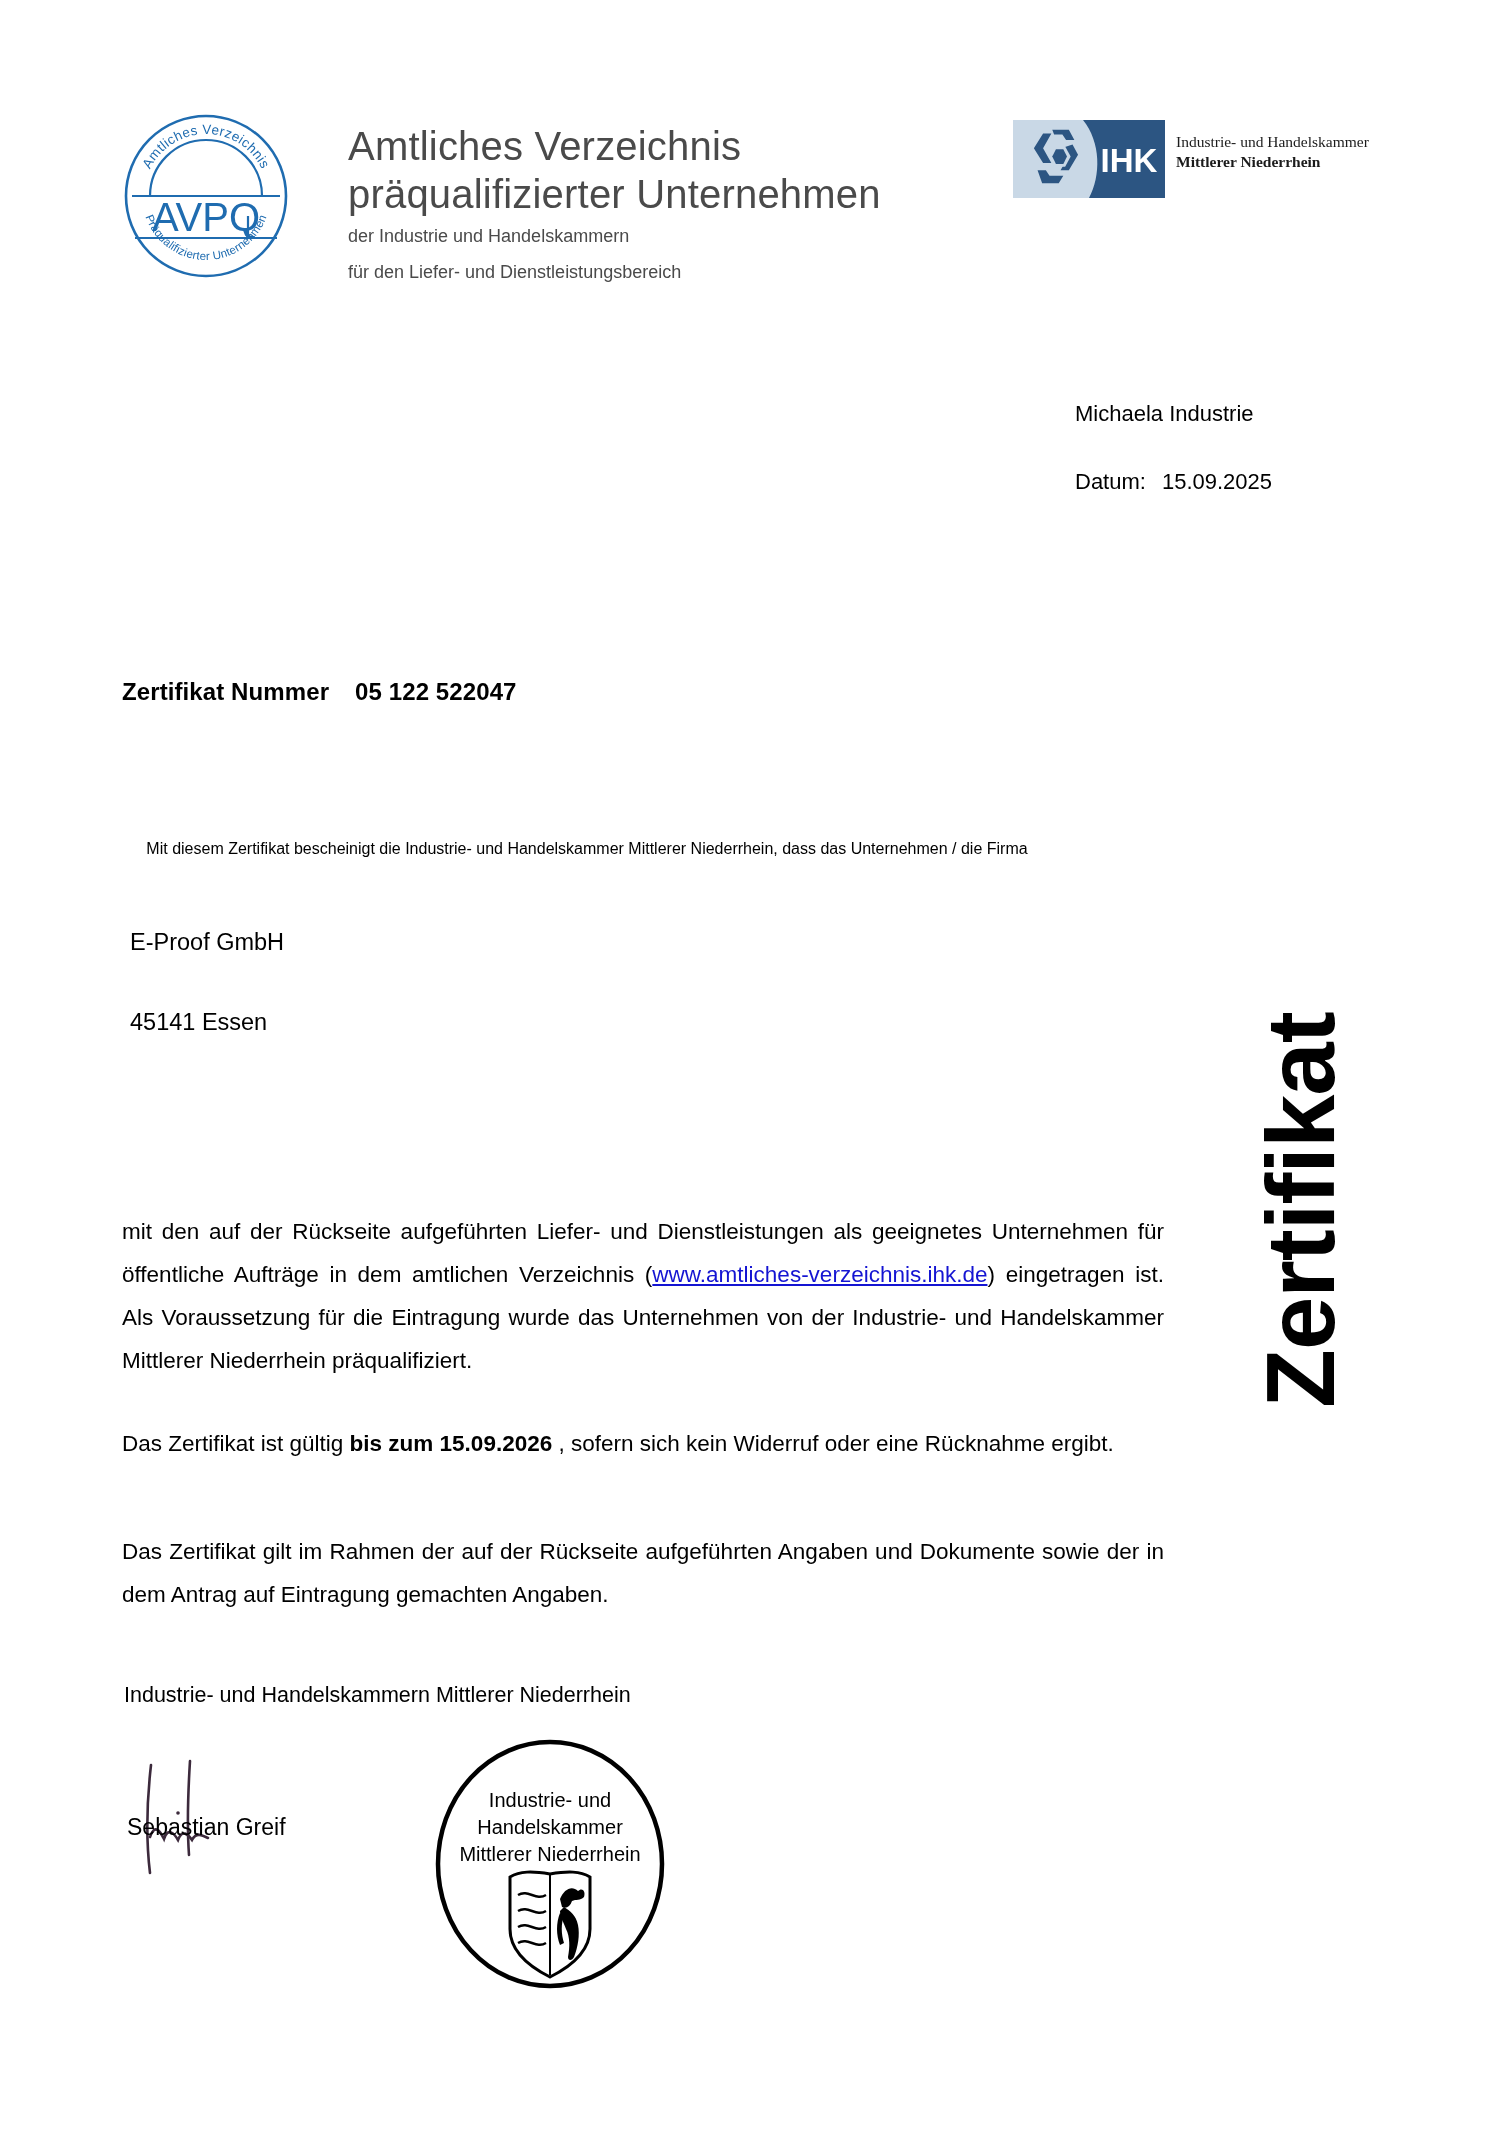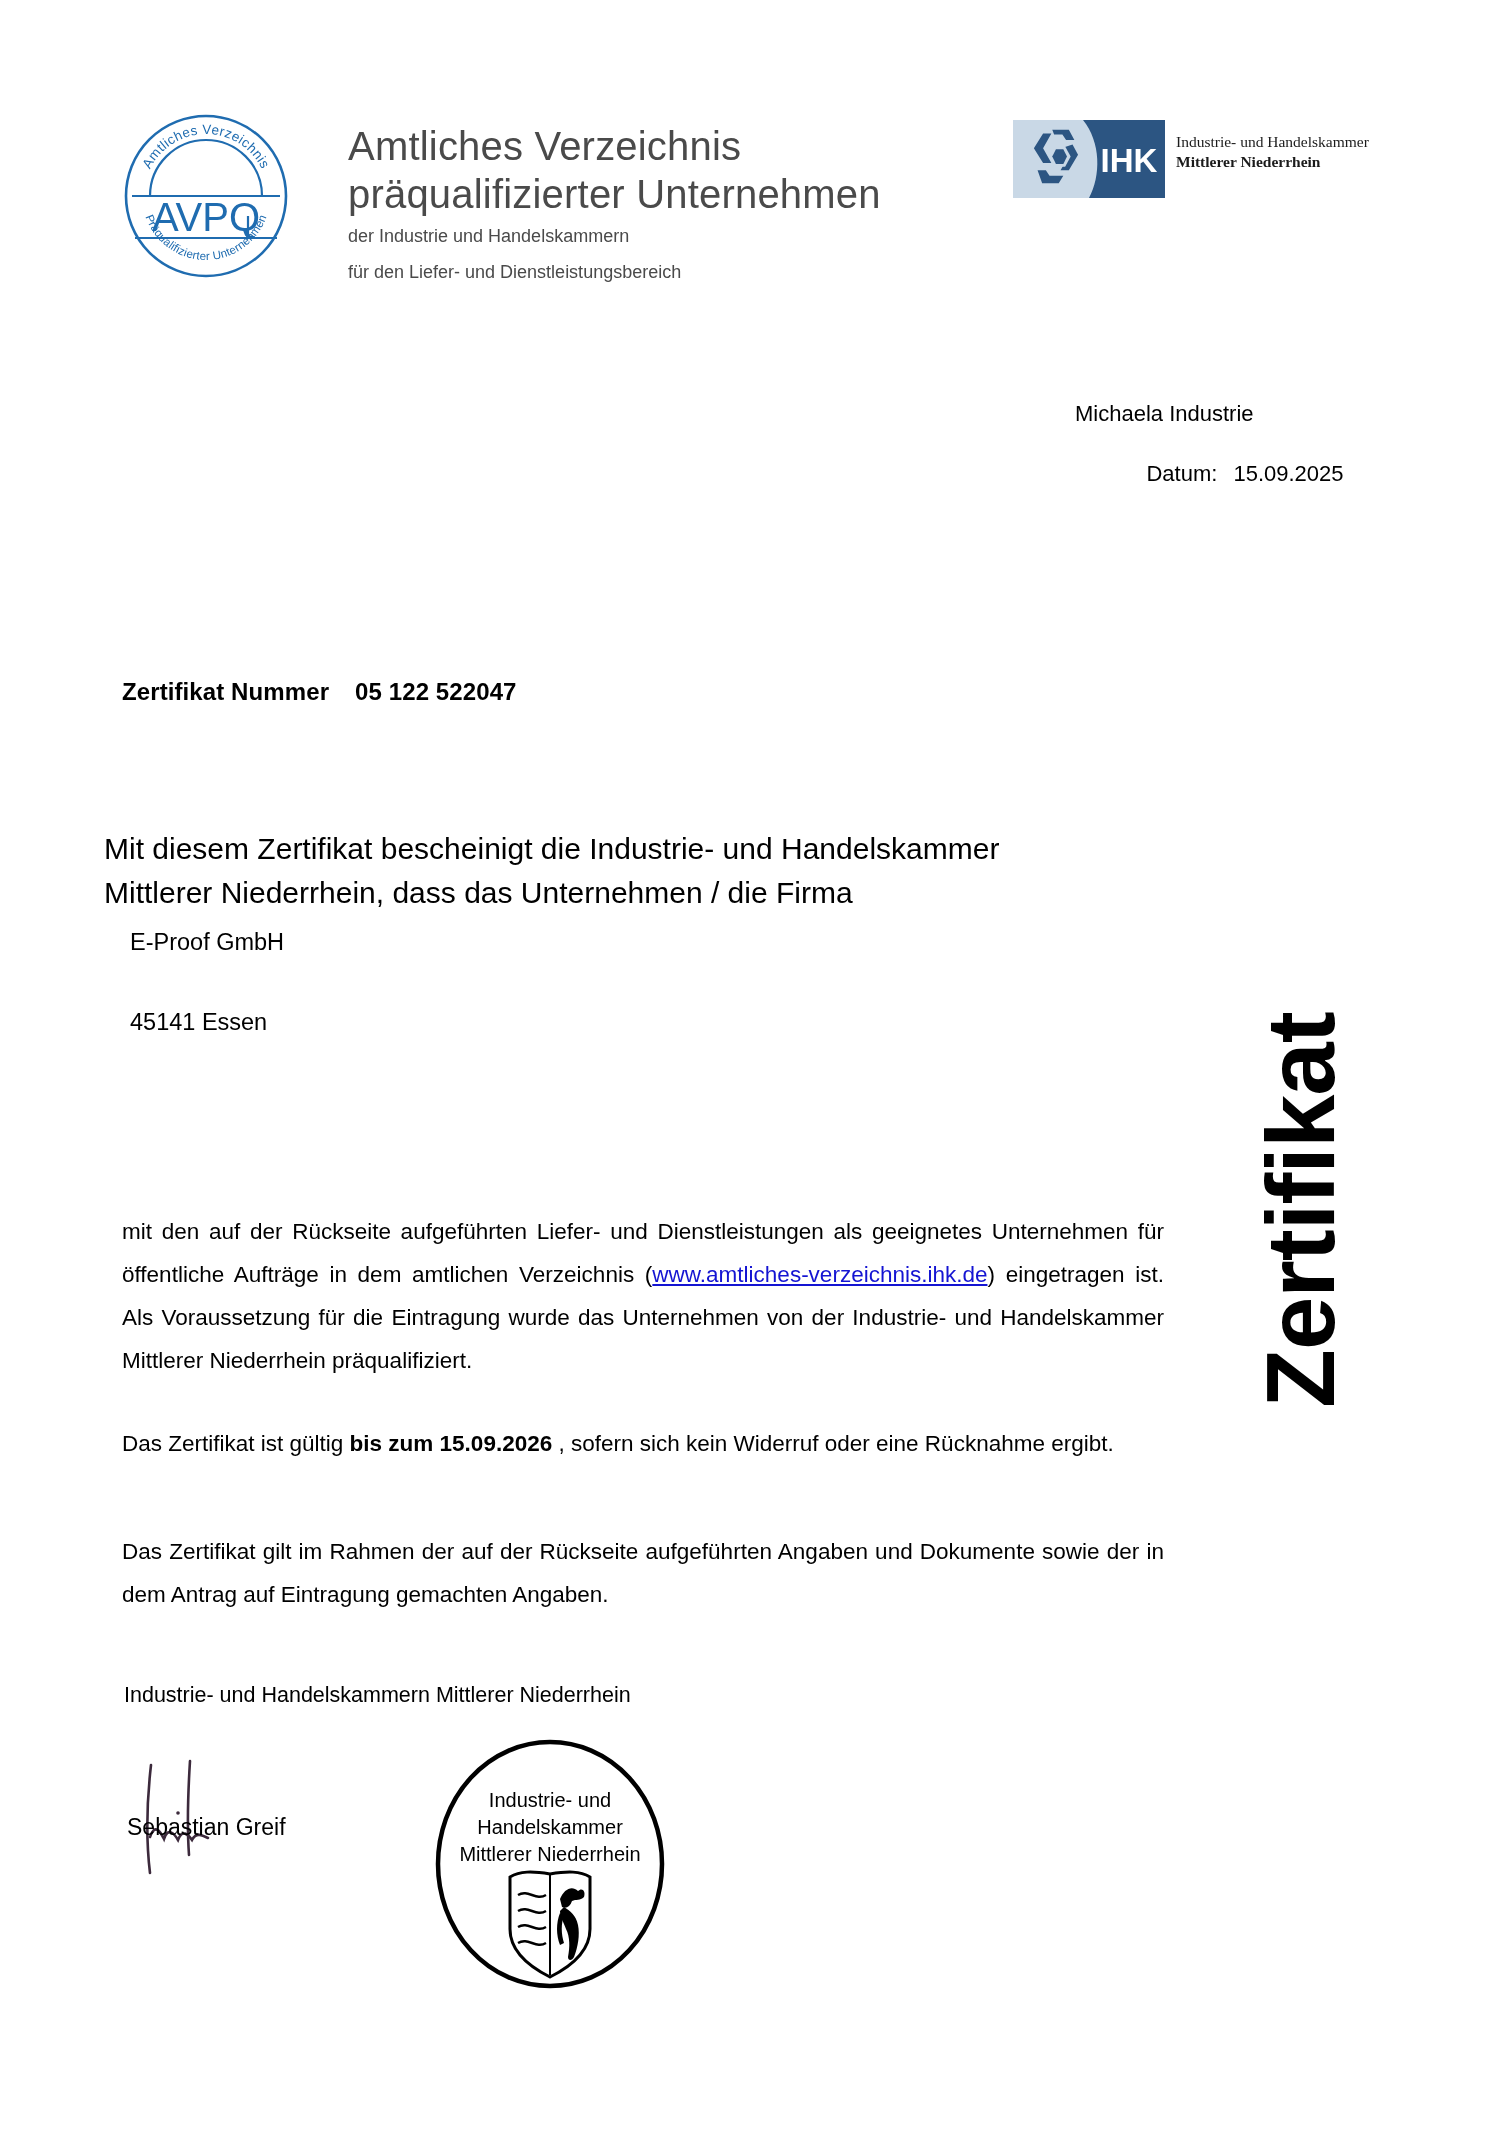--- a/index.html
+++ b/index.html
@@ -84,42 +84,43 @@
   .contact {
     position: absolute;
     left: 1075px;
     top: 395px;
     width: 340px;
     font-size: 22px;
     line-height: 38px;
     color: #000;
     white-space: nowrap;
   }
-  .contact .datum-row { margin-top: 22px; text-align: center; }
+  .contact .datum-row { margin-top: 30px; }
   .contact .datum-label { margin-right: 16px; }
 
   
   .cert-number {
     position: absolute;
     left: 122px;
     top: 678px;
     font-size: 24px;
     font-weight: bold;
     letter-spacing: 0.1px;
     white-space: nowrap;
   }
   .cert-number .num { margin-left: 26px; }
 
   .intro {
     position: absolute;
-    left: 104px;
+    left: 122px;
     top: 827px;
     width: 930px;
-    font-size: 30px;
+    font-size: 16px;
     line-height: 44px;
+    text-align: center;
   }
   .company {
     position: absolute;
     left: 130px;
     top: 920px;
     font-size: 23.5px;
     line-height: 44px;
     white-space: nowrap;
   }
   .city {

